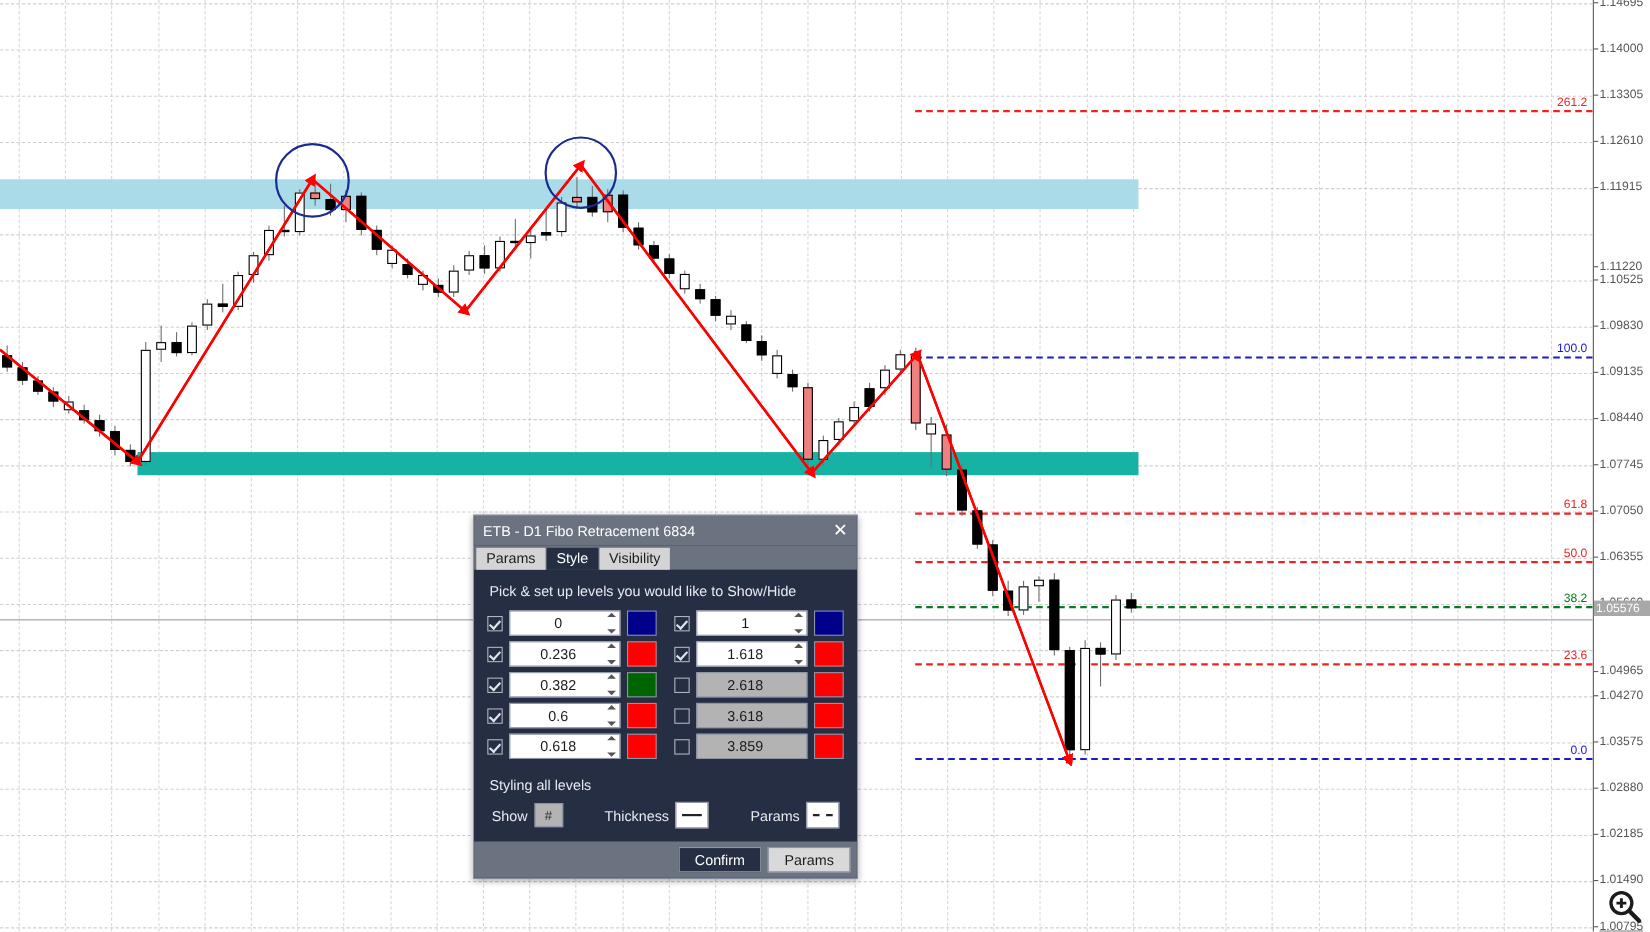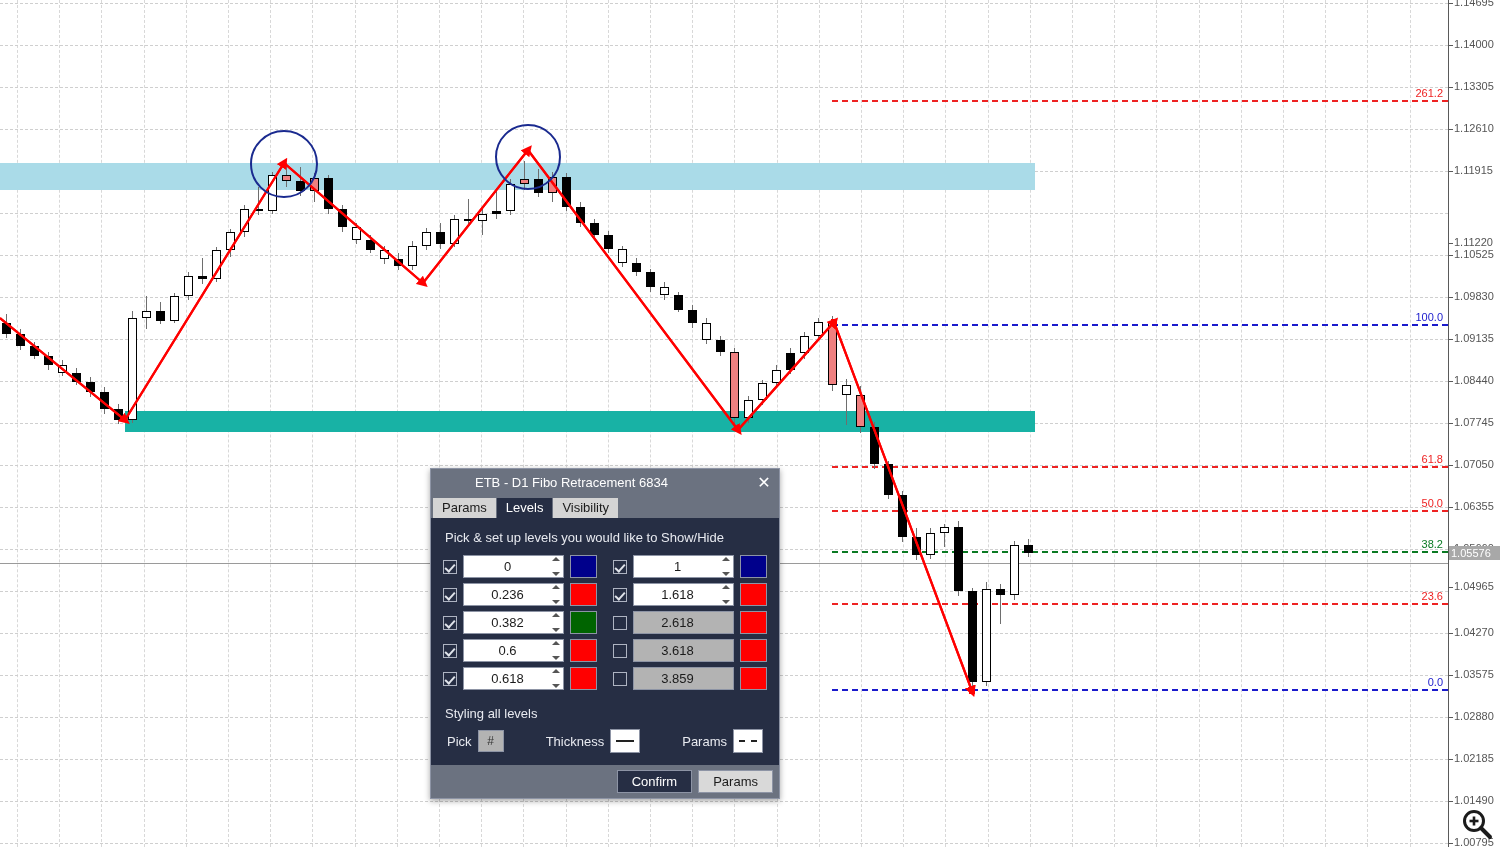--- a/index.html
+++ b/index.html
@@ -147,21 +147,21 @@
   }
   #dialog-titlebar {
     height: 27px;
     background: #6b7280;
     color: #ffffff;
     display: flex;
     align-items: center;
     padding: 0 4px 0 8px;
     font-size: 13px;
   }
-  #dialog-title { flex: 1; margin-left: 36px; }
+  #dialog-title { flex: 1; }
   #dialog-close {
     width: 22px; height: 22px;
     display: flex; align-items: center; justify-content: center;
     color: #ffffff; font-size: 16px; line-height: 1;
     cursor: pointer;
   }
   #tabstrip {
     height: 22px;
     background: #6b7280;
     display: flex;
@@ -724,21 +724,21 @@
         <div class="tick" style="top: 164px;"><span class="dash"></span>1.11915</div>
         <div class="tick" style="top: 206px; margin-top: 30px;"><span class="dash"></span>1.11220</div>
         <div class="tick" style="top: 248px;"><span class="dash"></span>1.10525</div>
         <div class="tick" style="top: 290px;"><span class="dash"></span>1.09830</div>
         <div class="tick" style="top: 332px;"><span class="dash"></span>1.09135</div>
         <div class="tick" style="top: 374px;"><span class="dash"></span>1.08440</div>
         <div class="tick" style="top: 416px;"><span class="dash"></span>1.07745</div>
         <div class="tick" style="top: 458px;"><span class="dash"></span>1.07050</div>
         <div class="tick" style="top: 500px;"><span class="dash"></span>1.06355</div>
         <div class="tick" style="top: 542px;"><span class="dash"></span>1.05660</div>
-        <div class="tick" style="top: 580px;"><span class="dash"></span>1.04965</div>
+        <div class="tick" style="top: 604px;"><span class="dash"></span>1.04965</div>
         <div class="tick" style="top: 626px;"><span class="dash"></span>1.04270</div>
         <div class="tick" style="top: 668px;"><span class="dash"></span>1.03575</div>
         <div class="tick" style="top: 710px;"><span class="dash"></span>1.02880</div>
         <div class="tick" style="top: 752px;"><span class="dash"></span>1.02185</div>
         <div class="tick" style="top: 794px;"><span class="dash"></span>1.01490</div>
         <div class="tick" style="top: 836px; text-decoration: underline;"><span class="dash"></span>1.00795</div>
       </div>
     <div id="price-tag" style="top: 546.076px;">1.05576</div>
     <div id="zoom-icon">
       <svg width="34" height="34" viewBox="0 0 34 34">
@@ -752,21 +752,21 @@
 
   <div id="dialog">
 
     <div id="dialog-titlebar">
       <span id="dialog-title">ETB - D1 Fibo Retracement 6834</span>
       <span id="dialog-close">✕</span>
     </div>
 
     <div id="tabstrip">
         <div class="tab">Params</div>
-        <div class="tab active">Levels</div>
+        <div class="tab active">Style</div>
         <div class="tab">Visibility</div>
       </div>
 
     <div id="dialog-body">
       <div id="hint">Pick &amp; set up levels you would like to Show/Hide</div>
       <div id="levels-grid">
           <div class="level-row">
             <div class="cb checked"></div>
             <div class="spin">
               <div class="spin-val">0</div>
@@ -861,21 +861,21 @@
             <div class="cb"></div>
             <div class="spin disabled">
               <div class="spin-val">3.859</div>
             </div>
             <div class="swatch" style="background: rgb(255, 0, 0);"></div>
           </div>
         </div>
 
       <div id="styling-title">Styling all levels</div>
       <div id="styling-row">
-        <span class="style-label">Pick</span>
+        <span class="style-label">Show</span>
         <div id="color-btn">#</div>
         <span class="spacer-l"></span>
         <span class="style-label">Thickness</span>
         <div class="style-box">
           <div class="line-solid"></div>
         </div>
         <span class="spacer-l"></span>
         <span class="style-label">Params</span>
         <div class="style-box">
           <div class="line-dashed"></div>

